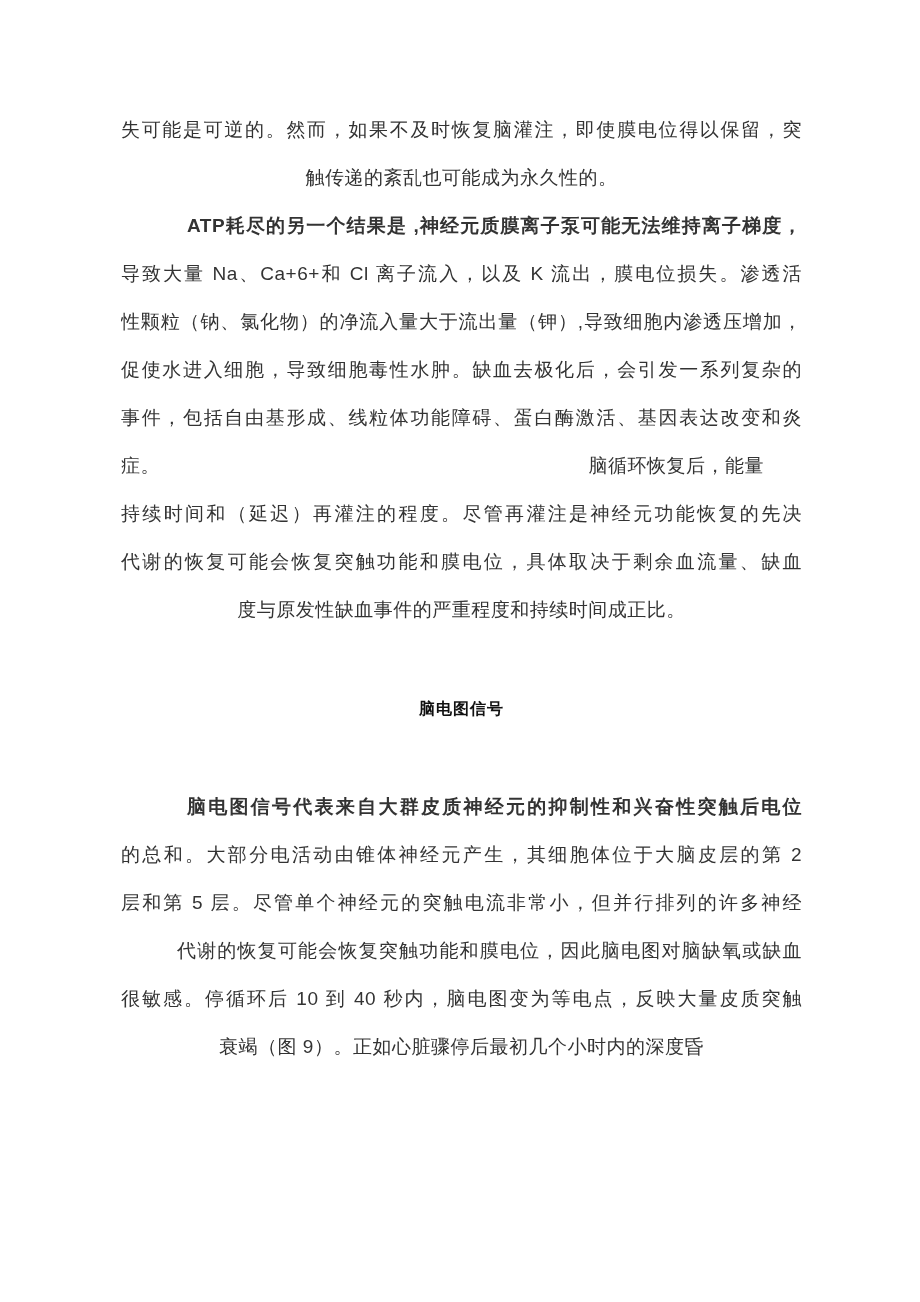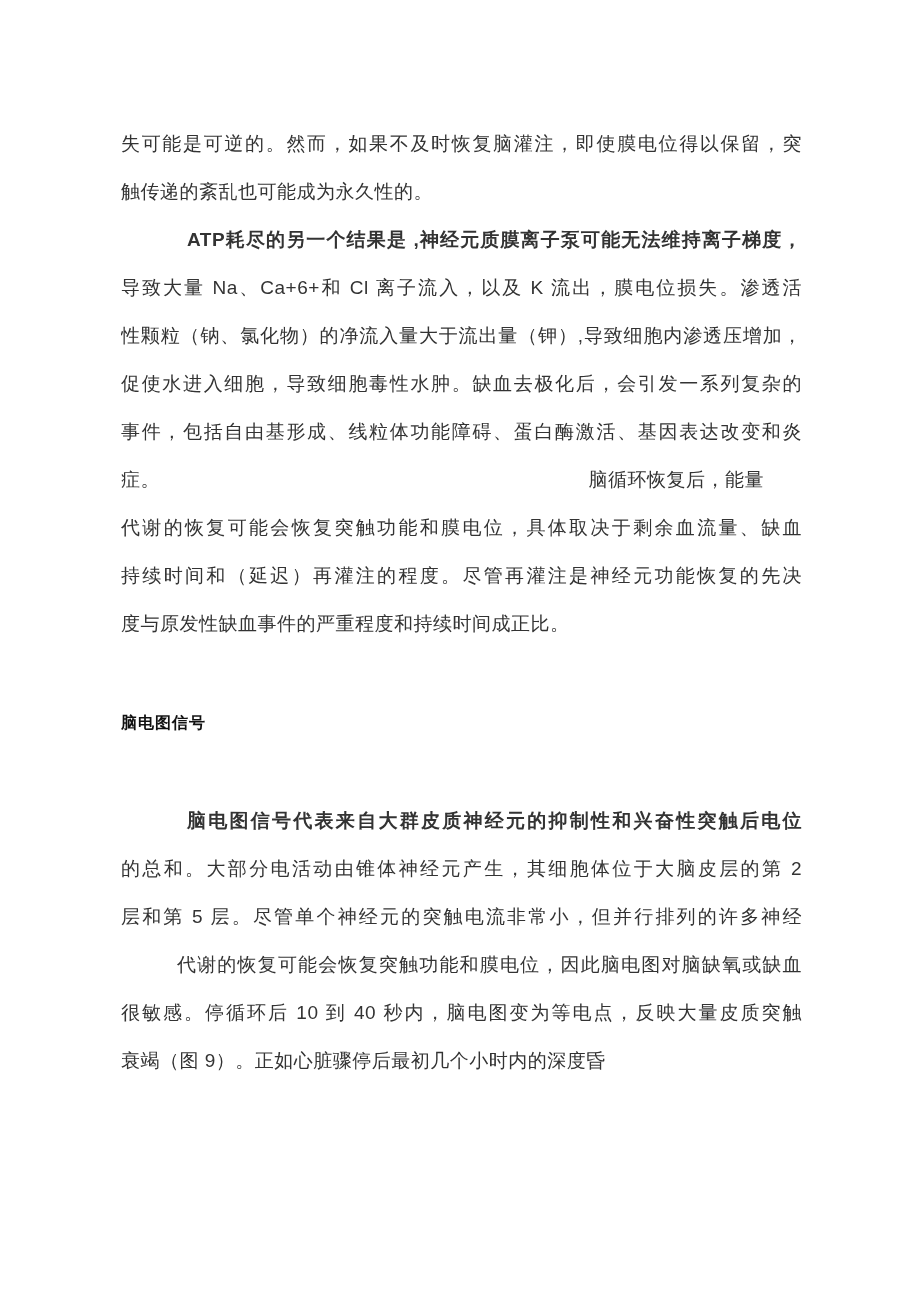--- a/index.html
+++ b/index.html
@@ -11,31 +11,31 @@
     position: relative;
     width: 920px;
     height: 1302px;
     background: #ffffff;
     overflow: hidden;
     font-family: "Liberation Sans", "DejaVu Sans", sans-serif;
   }
   .doc-body {
     position: absolute;
     left: 121px;
-    top: 120px;
+    top: 106px;
     width: 681px;
     font-size: 19px;
     line-height: 48px;
     color: #333333;
     letter-spacing: 0.5px;
   }
   .line {
     height: 48px;
     overflow: hidden;
-    text-align: left;
+    text-align: center;
   }
   .line.full {
     text-align: justify;
     text-align-last: justify;
   }
   .line.indent-lg { padding-left: 66px; font-weight: bold; }
   .line.indent-md { padding-left: 56px; }
   .line.split {
     display: flex;
     justify-content: space-between;
@@ -61,22 +61,22 @@
       <div class="line">触传递的紊乱也可能成为永久性的。</div>
       <div class="line full indent-lg">ATP耗尽的另一个结果是 ,神经元质膜离子泵可能无法维持离子梯度，</div>
       <div class="line full">导致大量 Na、Ca+6+和 Cl 离子流入，以及 K 流出，膜电位损失。渗透活</div>
       <div class="line full">性颗粒（钠、氯化物）的净流入量大于流出量（钾）,导致细胞内渗透压增加，</div>
       <div class="line full">促使水进入细胞，导致细胞毒性水肿。缺血去极化后，会引发一系列复杂的</div>
       <div class="line full">事件，包括自由基形成、线粒体功能障碍、蛋白酶激活、基因表达改变和炎</div>
       <div class="line split">
         <span>症。</span>
         <span>脑循环恢复后，能量</span>
       </div>
+      <div class="line full">持续时间和（延迟）再灌注的程度。尽管再灌注是神经元功能恢复的先决</div>
       <div class="line full">代谢的恢复可能会恢复突触功能和膜电位，具体取决于剩余血流量、缺血</div>
-      <div class="line full">持续时间和（延迟）再灌注的程度。尽管再灌注是神经元功能恢复的先决</div>
       <div class="line">度与原发性缺血事件的严重程度和持续时间成正比。</div>
       <div class="line heading">脑电图信号</div>
       <div class="line full indent-lg">脑电图信号代表来自大群皮质神经元的抑制性和兴奋性突触后电位</div>
       <div class="line full">的总和。大部分电活动由锥体神经元产生，其细胞体位于大脑皮层的第 2</div>
       <div class="line full">层和第 5 层。尽管单个神经元的突触电流非常小，但并行排列的许多神经</div>
       <div class="line full indent-md">代谢的恢复可能会恢复突触功能和膜电位，因此脑电图对脑缺氧或缺血</div>
       <div class="line full">很敏感。停循环后 10 到 40 秒内，脑电图变为等电点，反映大量皮质突触</div>
       <div class="line">衰竭（图 9）。正如心脏骤停后最初几个小时内的深度昏</div>
     </div>
 </div>

